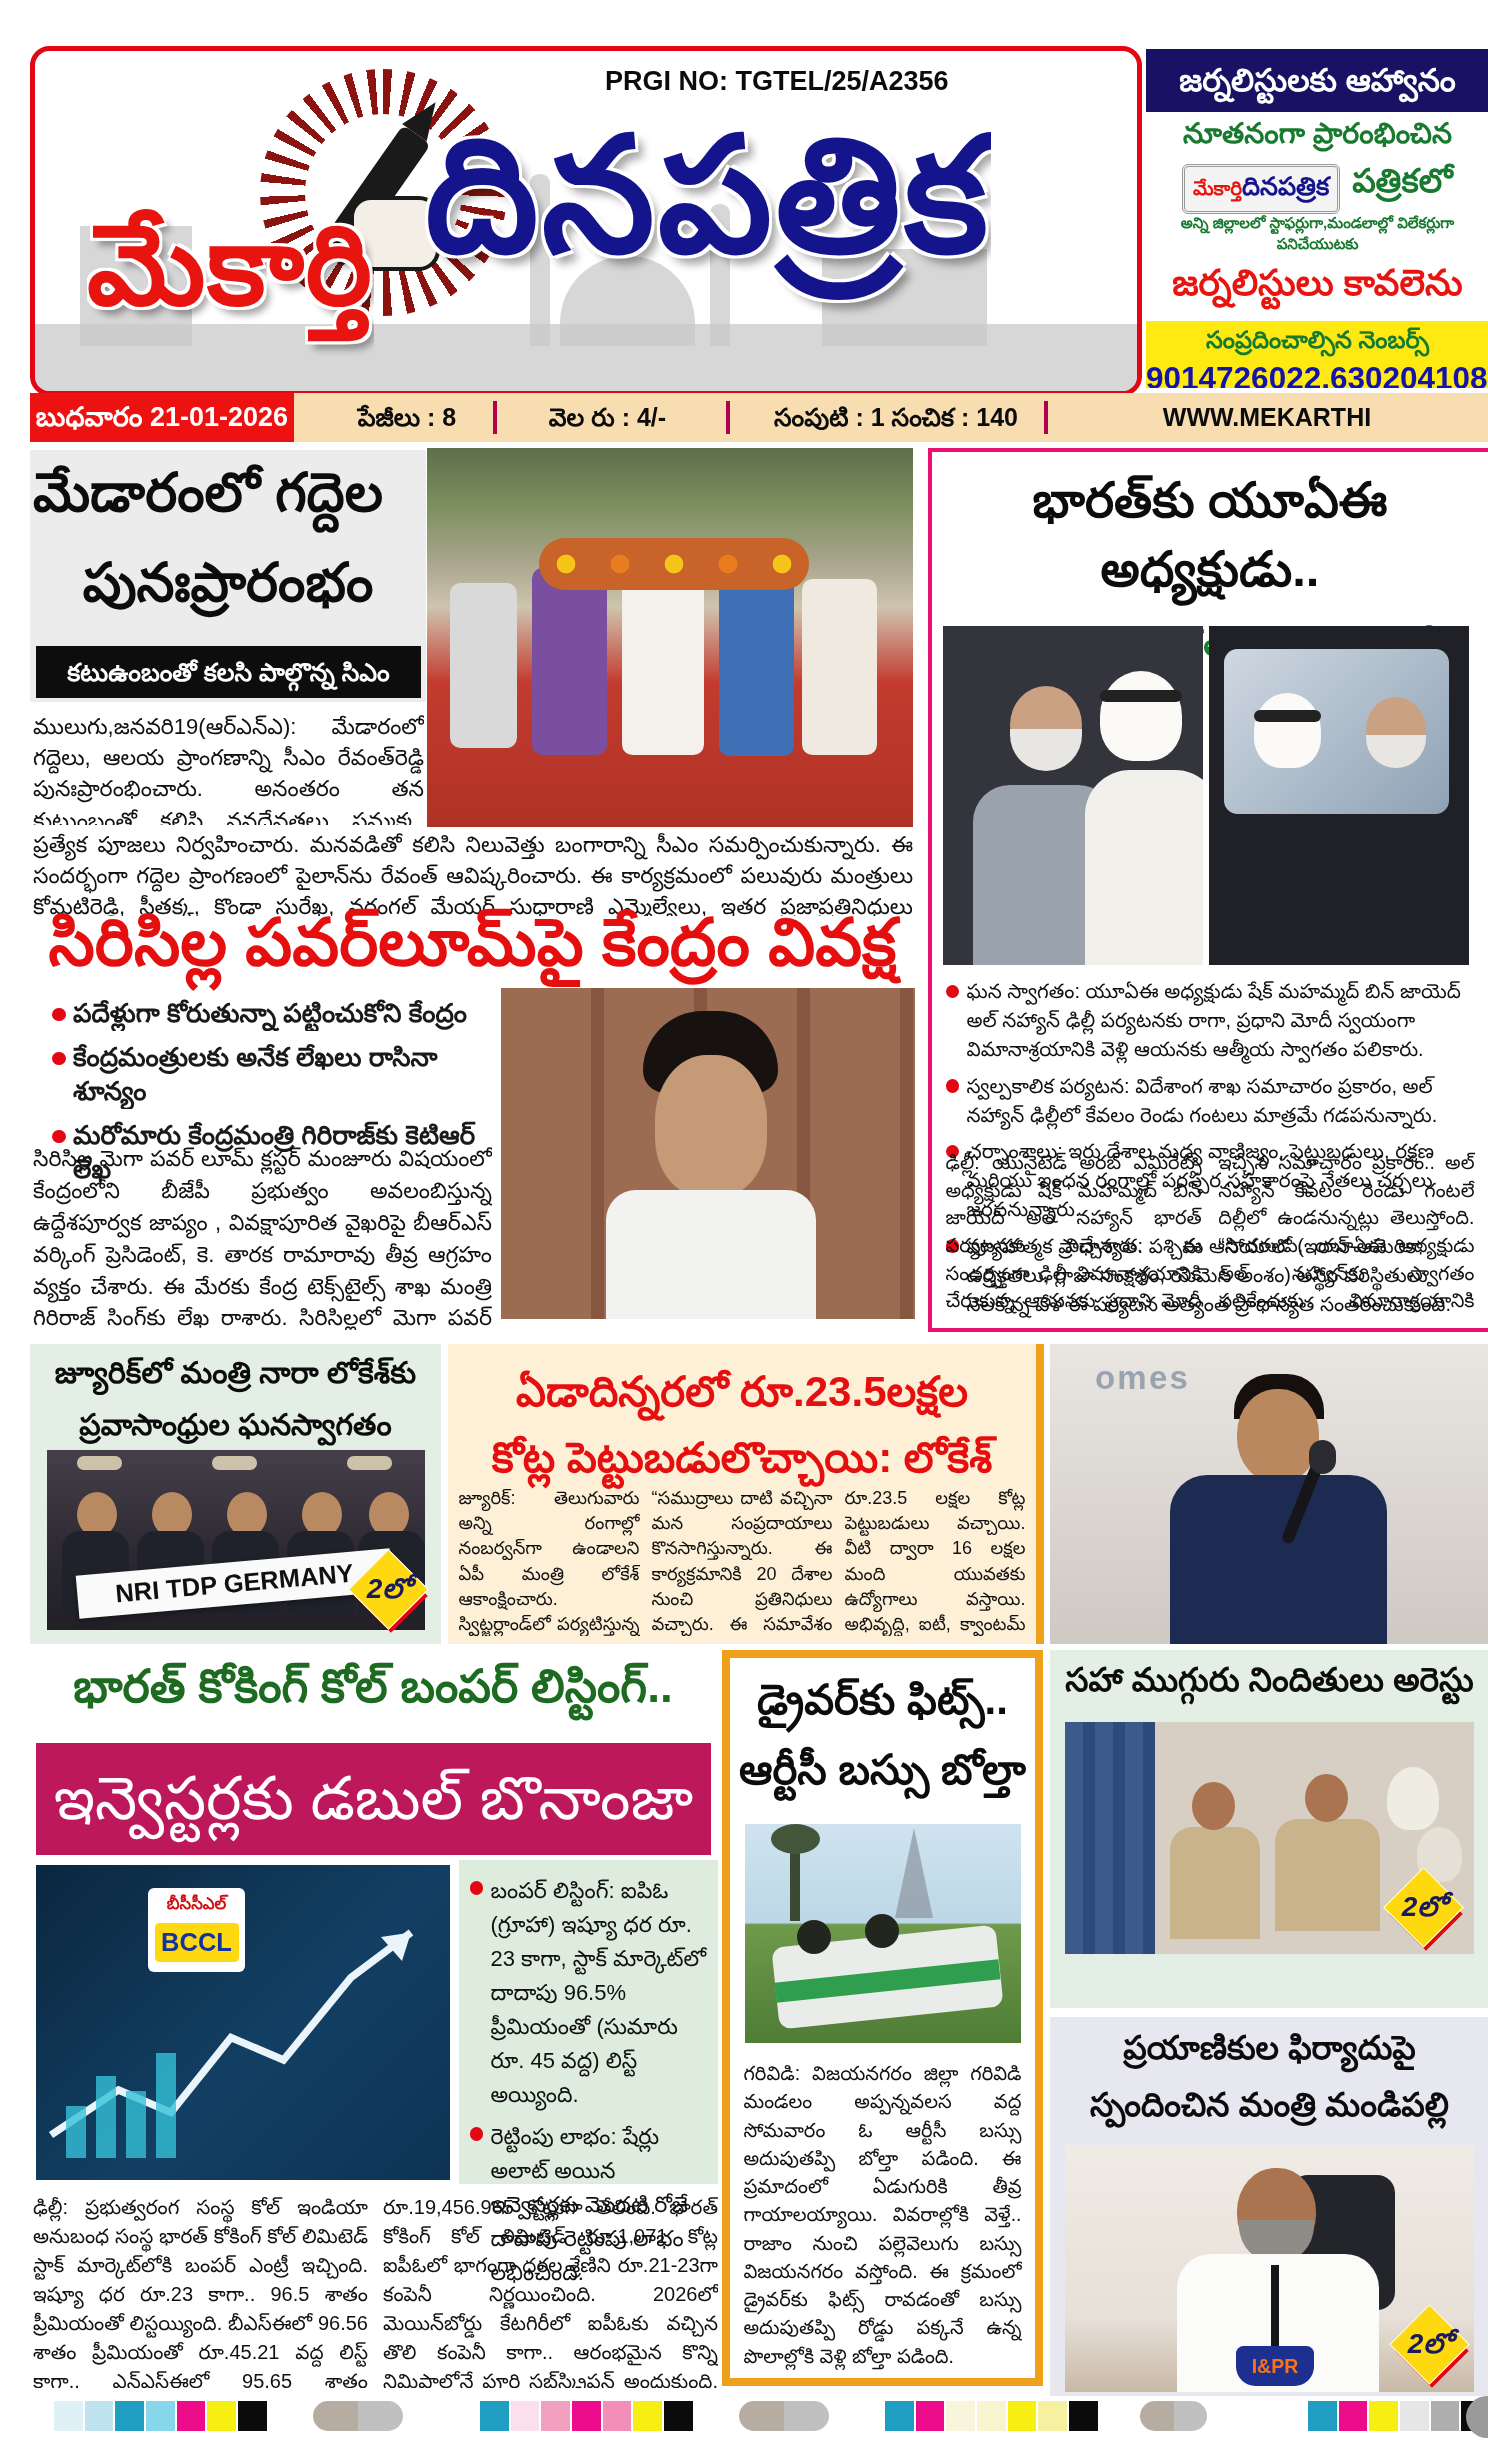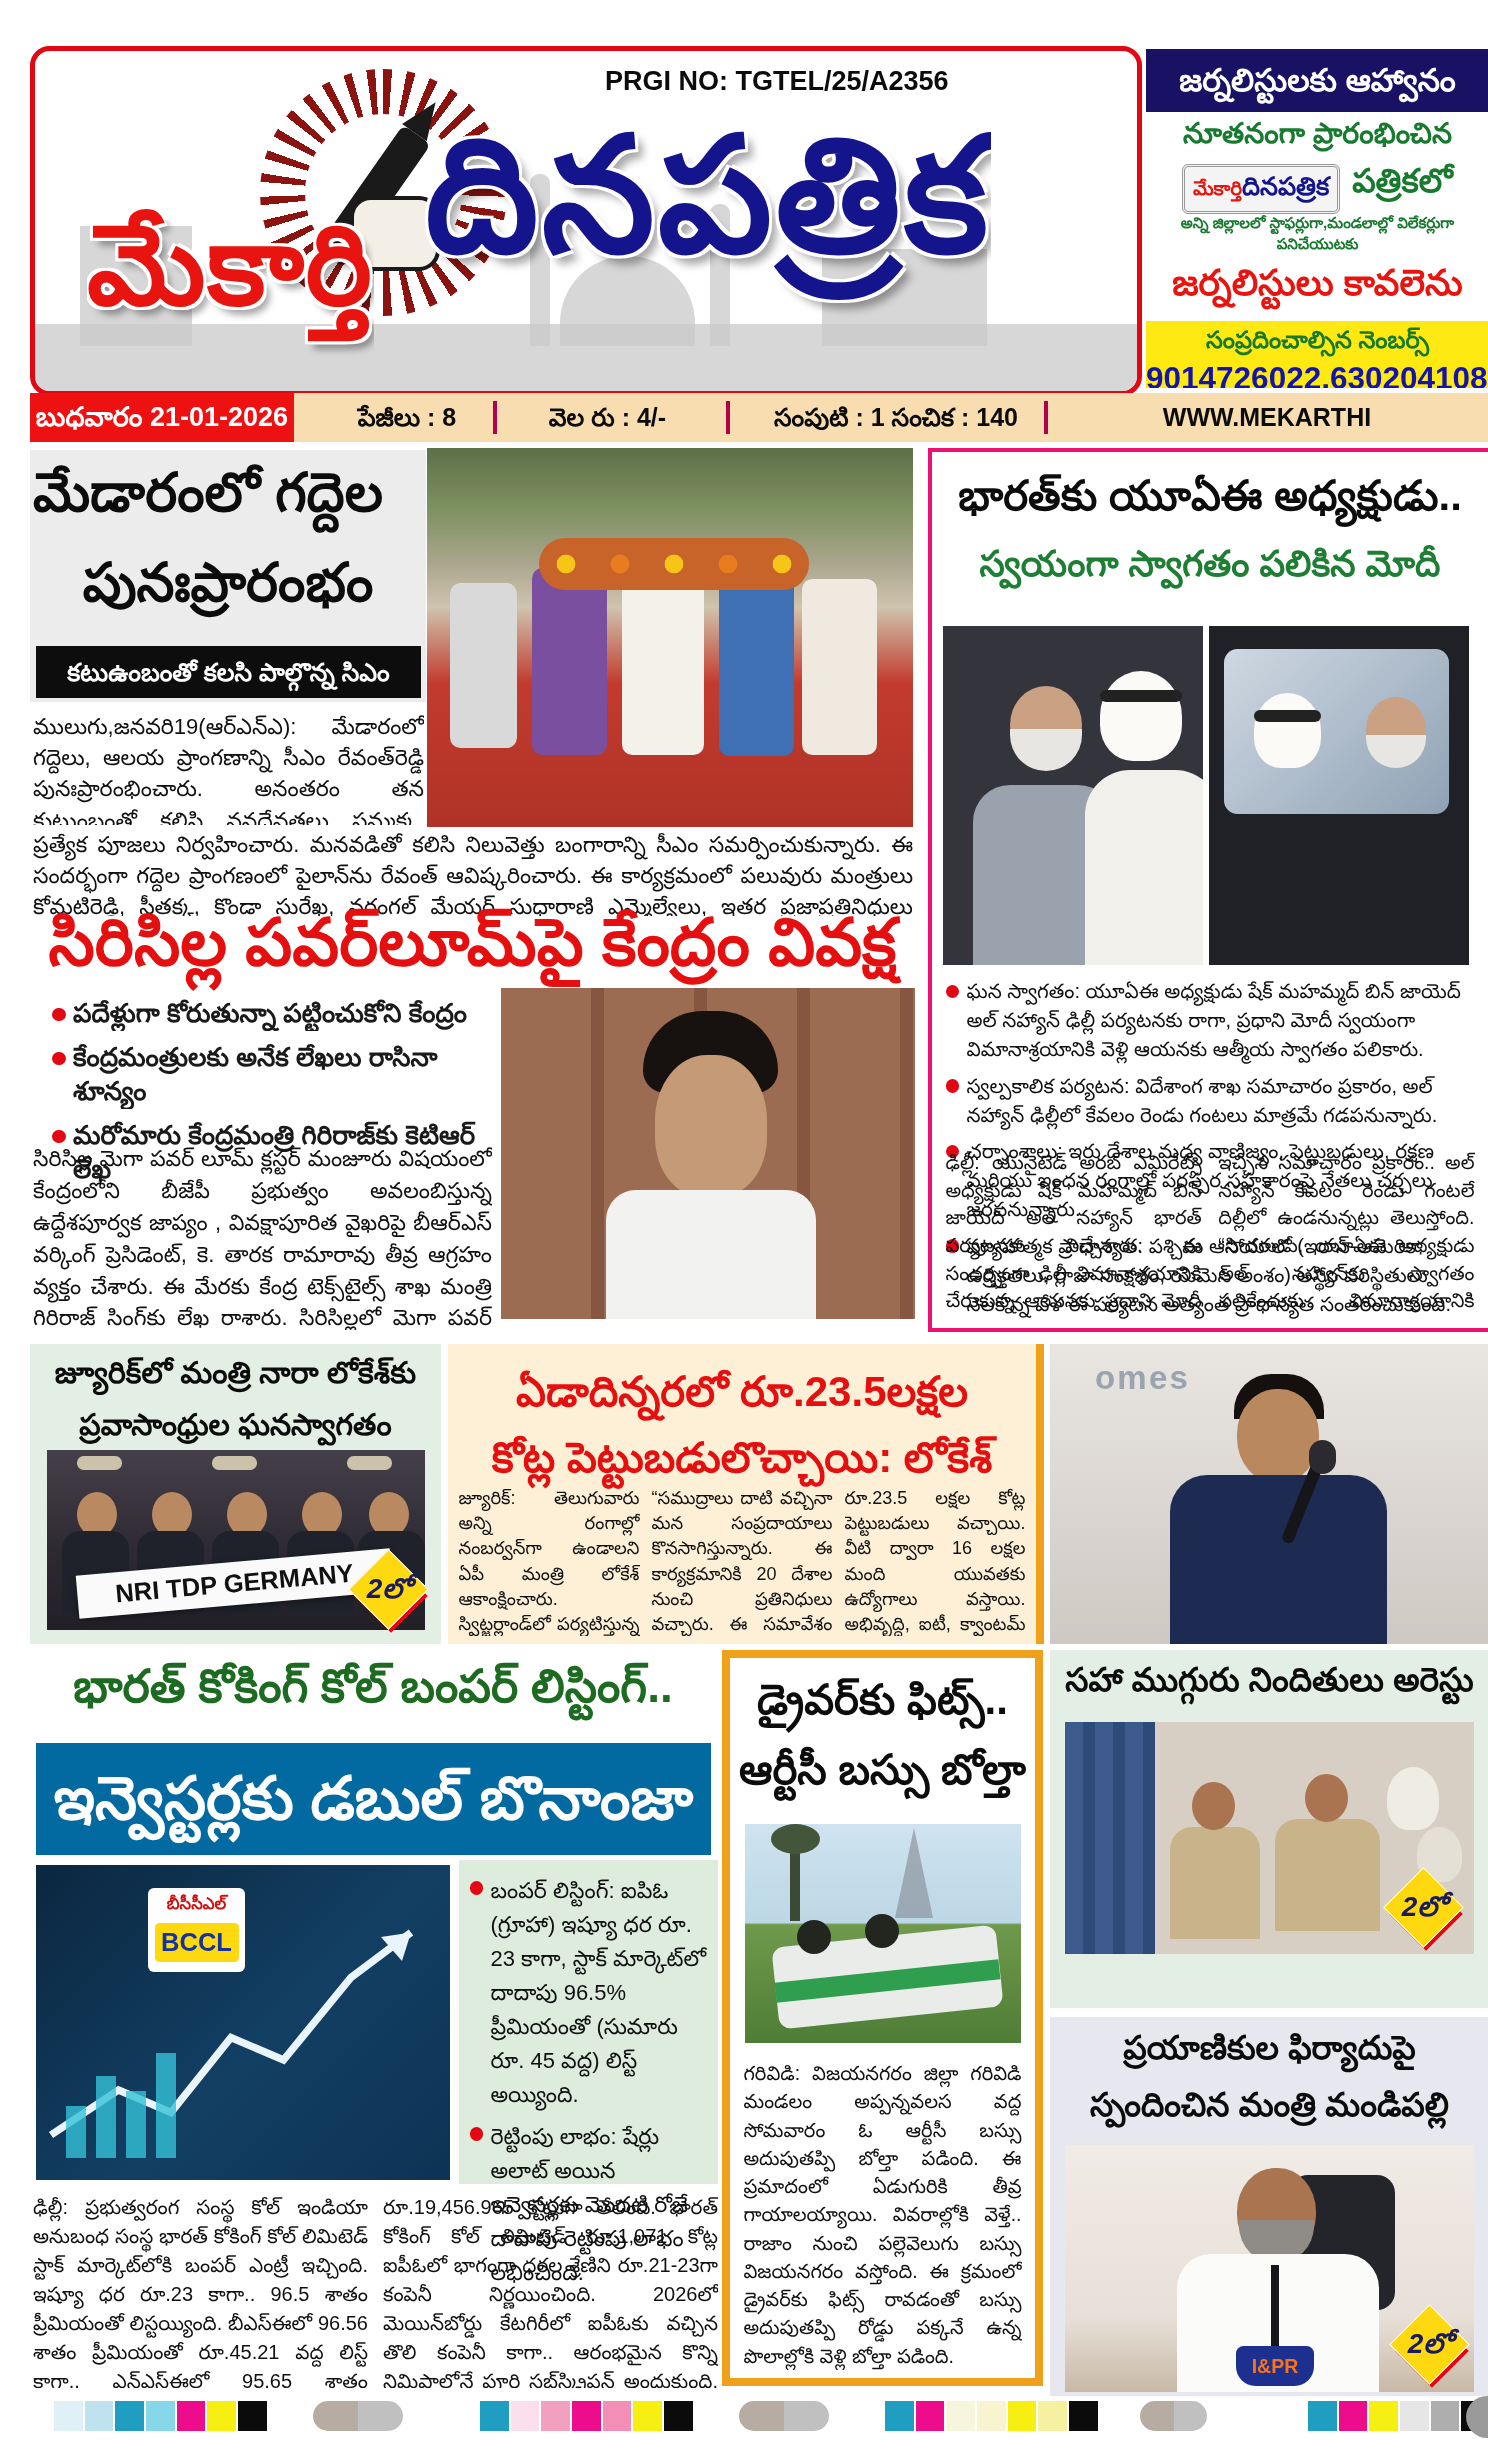--- a/index.html
+++ b/index.html
@@ -69,21 +69,21 @@
   #mp3{left:195px;top:112px;width:82px;height:195px;background:#f4f1ea;}
   #mp4{left:292px;top:124px;width:75px;height:184px;background:#3f6fb5;}
   #mp5{left:375px;top:131px;width:75px;height:176px;background:#efe9df;}
   #mp-garland{left:112px;top:90px;width:270px;height:52px;border-radius:30px;
     background:radial-gradient(circle at 10% 50%,#f5c518 9px,transparent 9.7px),radial-gradient(circle at 30% 50%,#e87c1e 9px,transparent 9.7px),radial-gradient(circle at 50% 50%,#f5c518 9px,transparent 9.7px),radial-gradient(circle at 70% 50%,#e87c1e 9px,transparent 9.7px),radial-gradient(circle at 90% 50%,#f5c518 9px,transparent 9.7px),#c8632a;}
   #med-body1{left:33px;top:711px;width:391px;height:114px;font-size:22px;line-height:1.42;}
   #med-body2{left:33px;top:829px;width:880px;height:87px;font-size:22px;line-height:1.42;}
 
   
   #uae-box{left:928px;top:448px;width:556px;height:876px;border:4.5px solid #ec1071;background:#fff;overflow:hidden;}
-  #uae-h{margin-top:19.5px;font-size:42px;font-weight:bold;color:#0c0c0c;text-align:center;}
+  #uae-h{margin-top:19.5px;font-size:49px;font-weight:bold;color:#0c0c0c;text-align:center;}
   #uae-sub{margin-top:13.5px;font-size:36px;font-weight:bold;color:#1e7e34;text-align:center;}
   #uae-photos{position:absolute;left:10.5px;top:174px;width:526px;height:339px;display:flex;gap:6px;}
   .uae-ph{flex:1;position:relative;overflow:hidden;background:#34343c;}
   .robe{position:absolute;bottom:0;width:135px;height:195px;background:#f2f0ea;border-radius:45px 45px 0 0;}
   .ghutra{position:absolute;width:82px;height:90px;background:#fbfaf6;border-radius:50% 50% 40% 40%;}
   .band{position:absolute;width:82px;height:12px;background:#222;border-radius:6px;}
   .modi-head{position:absolute;width:72px;height:78px;background:#caa183;border-radius:50%;}
   .modi-beard{position:absolute;width:72px;height:42px;background:#e8e6e2;border-radius:0 0 36px 36px;}
   #uph1 .robe{left:142px;}
   #uph1 .ghutra{left:157px;top:45px;}
@@ -141,21 +141,21 @@
   #lok-photo{left:1050px;top:1344px;width:439px;height:300px;background:linear-gradient(180deg,#e9e6e2 0%,#d9d4cf 60%,#cfc9c3 100%);overflow:hidden;}
   #lok-wm{position:absolute;left:45px;top:15px;font-size:33px;color:#9aa4b0;font-weight:bold;letter-spacing:2.2px;}
   #lok-head{position:absolute;left:187px;top:45px;width:82px;height:94px;background:#b9885e;border-radius:48%;}
   #lok-hair{position:absolute;left:184px;top:30px;width:90px;height:45px;background:#15100d;border-radius:37px 37px 0 0;}
   #lok-shirt{position:absolute;left:120px;top:131px;width:217px;height:169px;background:#1d2a52;border-radius:37px 37px 0 0;}
   #lok-mic{position:absolute;left:247px;top:112px;width:12px;height:90px;background:#15151a;transform:rotate(22deg);border-radius:6px;}
   #lok-michead{position:absolute;left:259px;top:96px;width:27px;height:34px;background:#2a2a30;border-radius:13.5px;}
 
   
   #coal-h{left:30px;top:1659px;width:686px;font-size:46px;font-weight:bold;color:#1d6b21;text-align:center;}
-  #coal-banner{left:36px;top:1743px;width:675px;height:112px;background:#0369a1;color:#fff;font-weight:bold;font-size:60px;line-height:112px;text-align:center;}
+  #coal-banner{left:36px;top:1743px;width:675px;height:112px;background:#be185d;color:#fff;font-weight:normal;font-size:60px;line-height:112px;text-align:center;}
   #stock-photo{left:36px;top:1865px;width:414px;height:315px;background:linear-gradient(135deg,#0b2740 0%,#123f63 55%,#0e3354 100%);overflow:hidden;}
   .candle{position:absolute;bottom:22.5px;background:#35c0d8;opacity:.8;}
   #c1{left:30px;width:19.5px;height:52px;} #c2{left:60px;width:19.5px;height:82px;}
   #c3{left:90px;width:19.5px;height:67px;} #c4{left:120px;width:19.5px;height:105px;}
   #bccl-logo{position:absolute;left:112px;top:22.5px;width:97px;height:84px;background:#fff;border-radius:6px;text-align:center;overflow:hidden;}
   #bccl-top{color:#d01212;font-weight:bold;font-size:16.5px;margin-top:6px;}
   #bccl-main{margin:6px auto 0;width:84px;height:39px;background:#ffd90f;color:#15339e;font-weight:bold;font-size:25.5px;line-height:39px;border-radius:4.5px;}
   #coal-bullets{left:459px;top:1860px;width:259px;height:324px;background:#ddecdc;padding:13.5px 10.5px;box-sizing:border-box;}
   #coal-bullets .bul span.bt{font-size:22px;line-height:1.55;}
   #coal-cols{left:33px;top:2193px;width:685px;height:195px;display:flex;gap:15px;}

